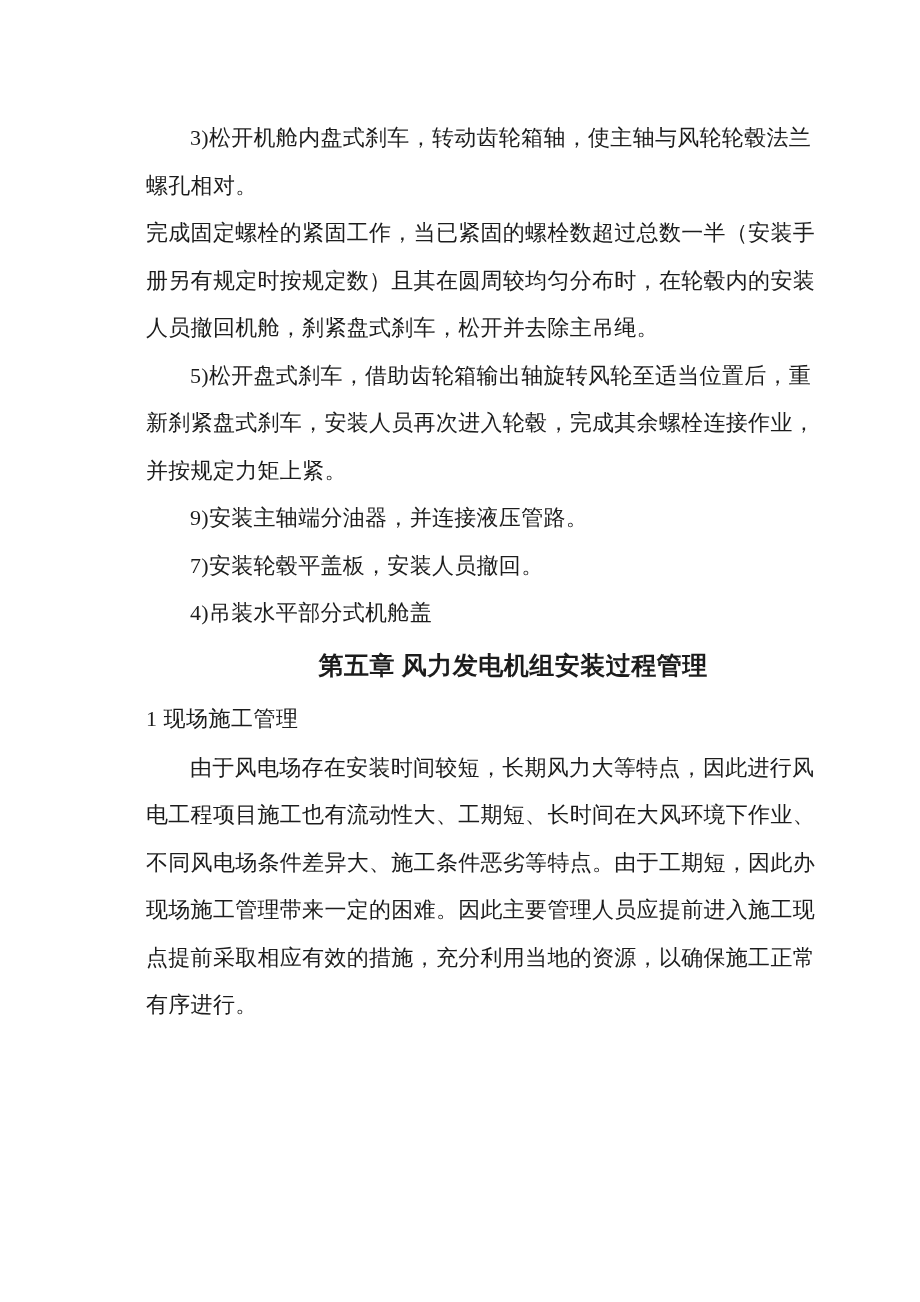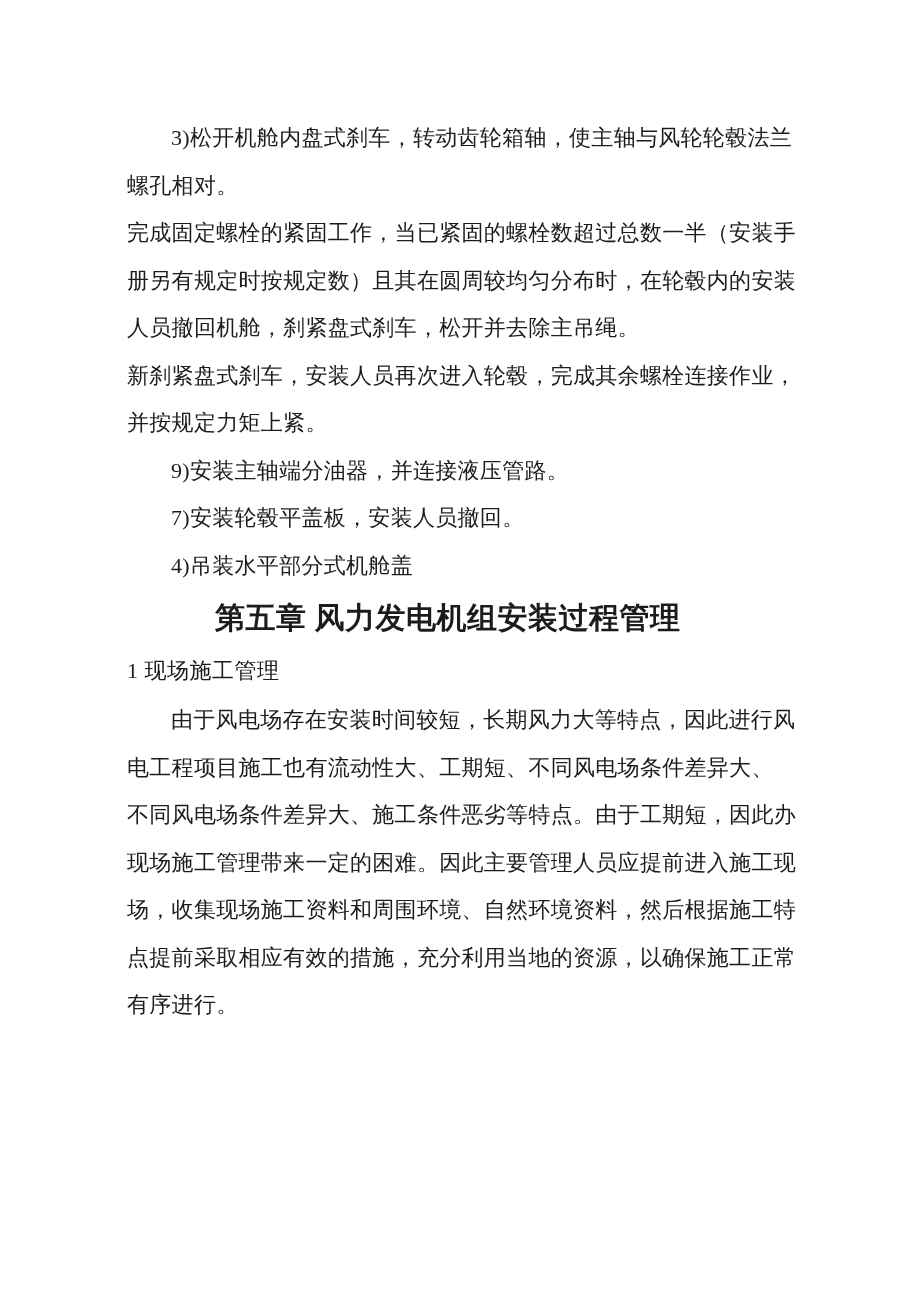--- a/index.html
+++ b/index.html
@@ -11,43 +11,43 @@
     position: relative;
     width: 920px;
     height: 1302px;
     background: #ffffff;
     overflow: hidden;
     font-family: "Liberation Serif", "DejaVu Serif", serif;
     color: #1c1c1c;
   }
   .content {
     position: absolute;
-    left: 127px;
+    left: 146px;
     top: 114px;
     width: 646px;
   }
   .line {
     white-space: nowrap;
   }
   .line.body {
     font-size: 22px;
     letter-spacing: 0.3px;
     height: 47.5px;
     line-height: 47.5px;
     font-weight: normal;
   }
   .line.body.indent {
     padding-left: 44px;
   }
   .line.chapter {
-    font-size: 30px;
+    font-size: 25px;
     font-weight: bold;
     height: 57px;
     line-height: 57px;
-    text-align: left;
+    text-align: center;
     padding-left: 88px; 
     letter-spacing: 0.5px;
   }
   .line.section {
     font-size: 22px;
     font-weight: normal;
     height: 50px;
     line-height: 50px;
     padding-left: 0;
     letter-spacing: 0.5px;
@@ -56,28 +56,28 @@
 </head>
 <body>
 
 <div class="page">
   <div class="content">
       <div class="line body indent">3)松开机舱内盘式刹车，转动齿轮箱轴，使主轴与风轮轮毂法兰</div>
       <div class="line body">螺孔相对。</div>
       <div class="line body">完成固定螺栓的紧固工作，当已紧固的螺栓数超过总数一半（安装手</div>
       <div class="line body">册另有规定时按规定数）且其在圆周较均匀分布时，在轮毂内的安装</div>
       <div class="line body">人员撤回机舱，刹紧盘式刹车，松开并去除主吊绳。</div>
+      <div class="line body indent">5)松开盘式刹车，借助齿轮箱输出轴旋转风轮至适当位置后，重</div>
       <div class="line body">新刹紧盘式刹车，安装人员再次进入轮毂，完成其余螺栓连接作业，</div>
       <div class="line body">并按规定力矩上紧。</div>
       <div class="line body indent">9)安装主轴端分油器，并连接液压管路。</div>
       <div class="line body indent">7)安装轮毂平盖板，安装人员撤回。</div>
       <div class="line body indent">4)吊装水平部分式机舱盖</div>
       <div class="line chapter">第五章 风力发电机组安装过程管理</div>
       <div class="line section">1 现场施工管理</div>
       <div class="line body indent">由于风电场存在安装时间较短，长期风力大等特点，因此进行风</div>
-      <div class="line body">电工程项目施工也有流动性大、工期短、不同风电场条件差异大、</div>
+      <div class="line body">电工程项目施工也有流动性大、工期短、长时间在大风环境下作业、</div>
       <div class="line body">不同风电场条件差异大、施工条件恶劣等特点。由于工期短，因此办</div>
       <div class="line body">现场施工管理带来一定的困难。因此主要管理人员应提前进入施工现</div>
-      <div class="line body">场，收集现场施工资料和周围环境、自然环境资料，然后根据施工特</div>
       <div class="line body">点提前采取相应有效的措施，充分利用当地的资源，以确保施工正常</div>
       <div class="line body">有序进行。</div>
     </div>
 </div>
 
 </body></html>

